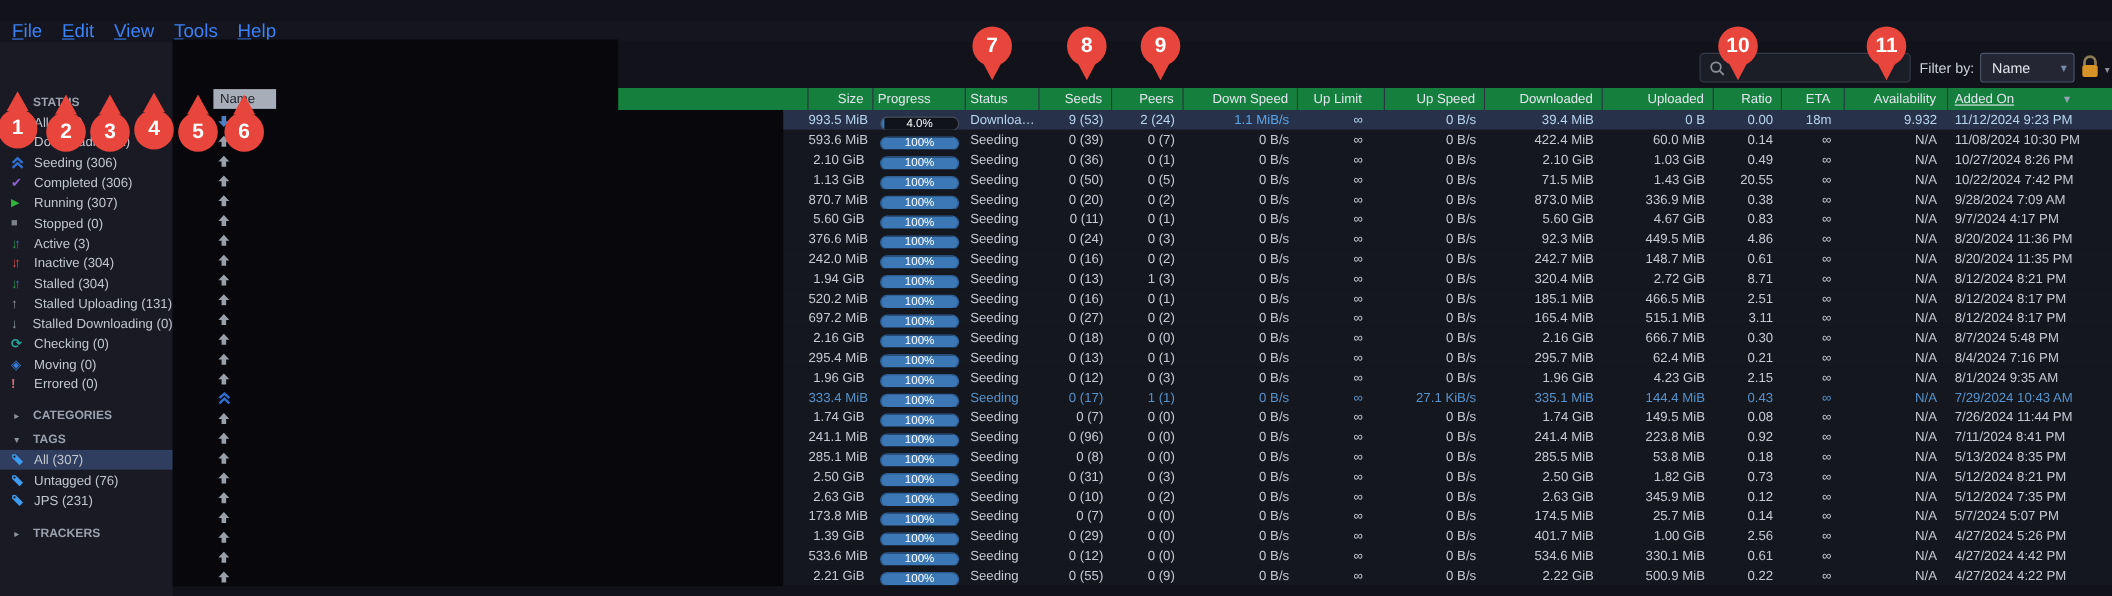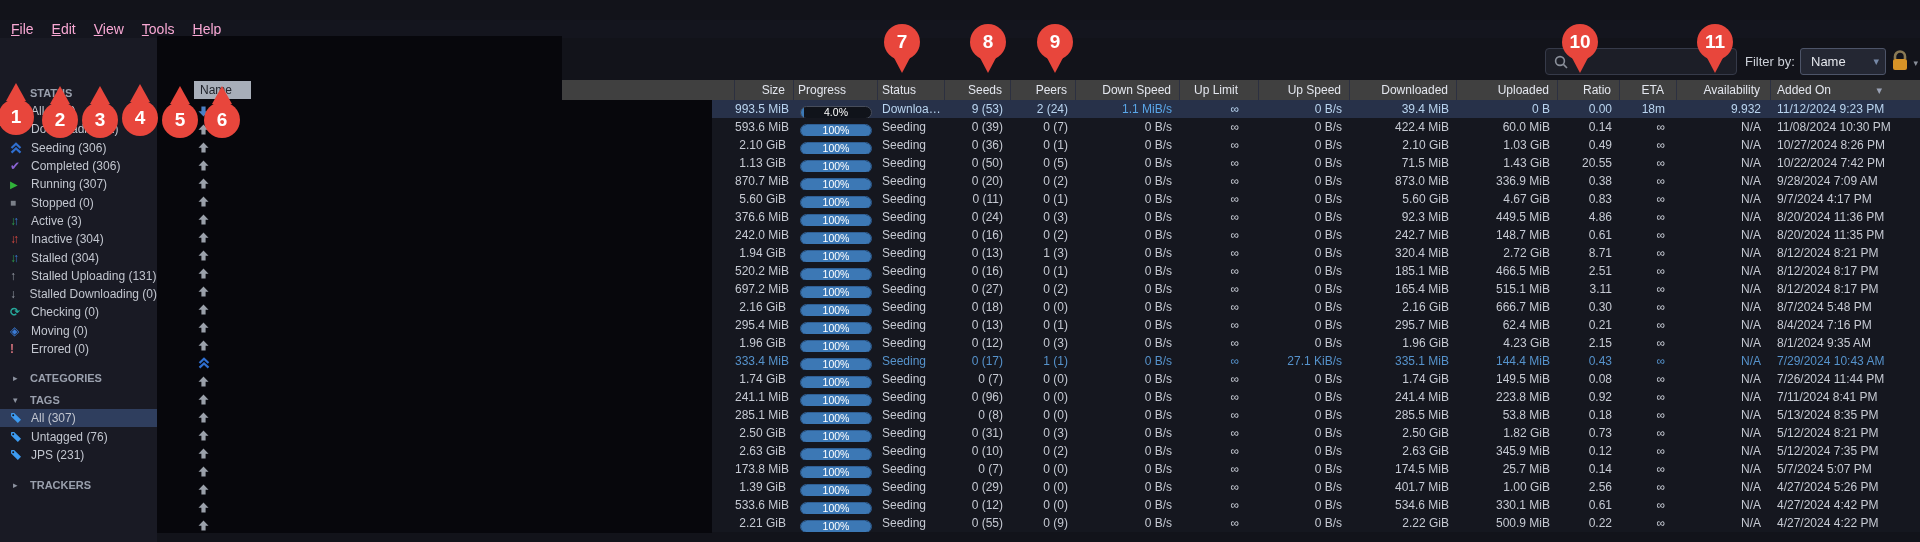--- a/index.html
+++ b/index.html
@@ -12,21 +12,21 @@
   #title-text{margin-left:8px;font-size:12.5px;color:#e9eaec;}
   #win-controls{position:absolute;right:0;top:0;height:20px;display:flex;}
   .win-btn{width:46px;height:20px;display:flex;align-items:center;justify-content:center;color:#e6e6e6;font-size:13px;}
   .restore-glyph{position:relative;width:9px;height:9px;}
   .restore-glyph i{position:absolute;border:1px solid #e6e6e6;width:7px;height:7px;display:block;}
   .restore-glyph i:first-child{right:0;top:0;}
   .restore-glyph i:last-child{left:0;bottom:0;background:#060608;}
 
   
   #menubar{position:absolute;left:0;top:20px;width:1920px;height:18px;background:#14151e;display:flex;align-items:center;padding-left:2px;}
-  .menu-item{display:inline-block;padding:0 9px;font-size:14px;color:#f9a8d4;}
+  .menu-item{display:inline-block;padding:0 9px;font-size:17px;color:#3b82f6;}
   .menu-item::first-letter{text-decoration:underline;}
 
   
   .tb-btn{position:absolute;top:39px;width:26px;height:26px;}
   #tb-1{left:7px}#tb-2{left:48px}#tb-3{left:88px}#tb-4{left:128px}#tb-5{left:168px}#tb-6{left:207px}
   #tb-6 span{font-size:22px;line-height:24px;color:#4e6f94;display:block;text-align:center;}
 
   
   #sidebar{position:absolute;left:0;top:38px;width:157px;height:504px;background:#191a24;}
   .side-header{height:18px;display:flex;align-items:center;padding-left:30px;font-weight:bold;font-size:11px;color:#9aa0ad;position:relative;}
@@ -46,25 +46,25 @@
   
   #search-box{position:absolute;left:1545px;top:48px;width:192px;height:27px;background:#1c1e27;border:1px solid #363a49;border-radius:4px;box-sizing:border-box;display:flex;align-items:center;}
   #search-input{background:transparent;border:none;outline:none;color:#d6d9e0;font-size:12px;width:160px;margin-left:4px;font-family:inherit;}
   #filter-by-label{position:absolute;left:1745px;top:48px;height:27px;display:flex;align-items:center;font-size:13px;color:#ccd0d8;}
   #filter-dropdown{position:absolute;left:1800px;top:48px;width:86px;height:27px;background:#242733;border:1px solid #4d5468;border-radius:3px;box-sizing:border-box;display:flex;align-items:center;font-size:13px;color:#e4e6ec;padding-left:10px;}
   #filter-dropdown::after{content:"▾";position:absolute;right:6px;color:#7688a6;font-size:11px;}
   #lock-btn{position:absolute;left:1890px;top:50px;width:26px;height:24px;}
   #lock-btn::after{content:"▾";position:absolute;right:-2px;top:8px;color:#8a8f9a;font-size:9px;}
 
   
-  #theader{position:absolute;left:196px;top:80px;width:1724px;height:20px;background:#404040;display:flex;z-index:1;}
+  #theader{position:absolute;left:196px;top:80px;width:1724px;height:20px;background:#15803d;display:flex;z-index:1;}
   .hcell{height:20px;box-sizing:border-box;border-right:1px solid #2c3040;font-size:12px;color:#e3e6ee;display:flex;align-items:center;position:relative;}
   .hcell.r{justify-content:flex-end;padding-right:8px;}
   .hcell.l{padding-left:4px;}
-  .hcell:last-child{border-right:none;}
+  .hcell:last-child{border-right:none;text-decoration:underline;}
   #h14::after{content:"▾";position:absolute;right:38px;color:#9aa2b5;font-size:11px;}
 
   #tbody{position:absolute;left:196px;top:100px;width:1724px;z-index:1;}
   .trow{display:flex;height:18px;background:#15171f;}
   .trow.selected{background:#273149;}
   .cell{height:18px;box-sizing:border-box;font-size:12px;line-height:18px;color:#c6cad3;white-space:nowrap;overflow:hidden;}
   .cell.r{text-align:right;padding-right:8px;}
   .cell.l{padding-left:4px;}
   .c0{width:539px}.c1{width:59px}.c2{width:84px}.c3{width:67px}.c4{width:66px}.c5{width:65px}
   .c6{width:104px}.c7{width:79px;padding-right:20px !important}.c8{width:91px}.c9{width:107px}

